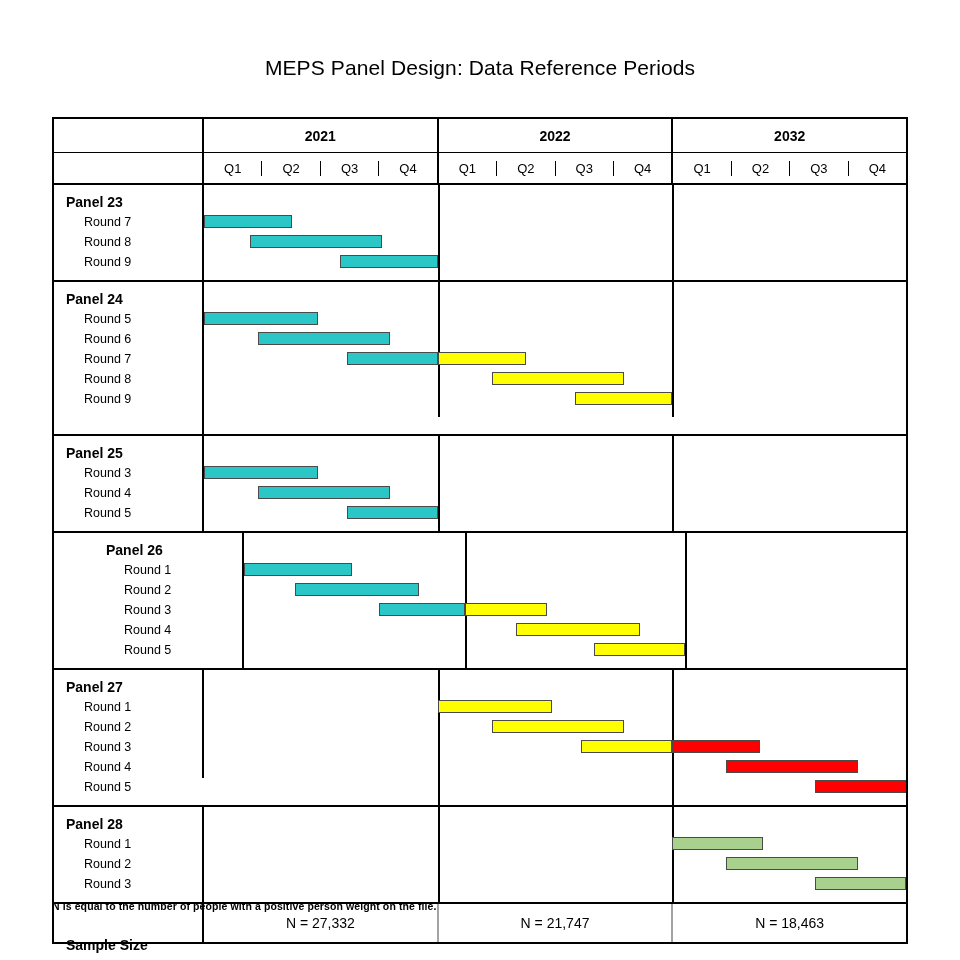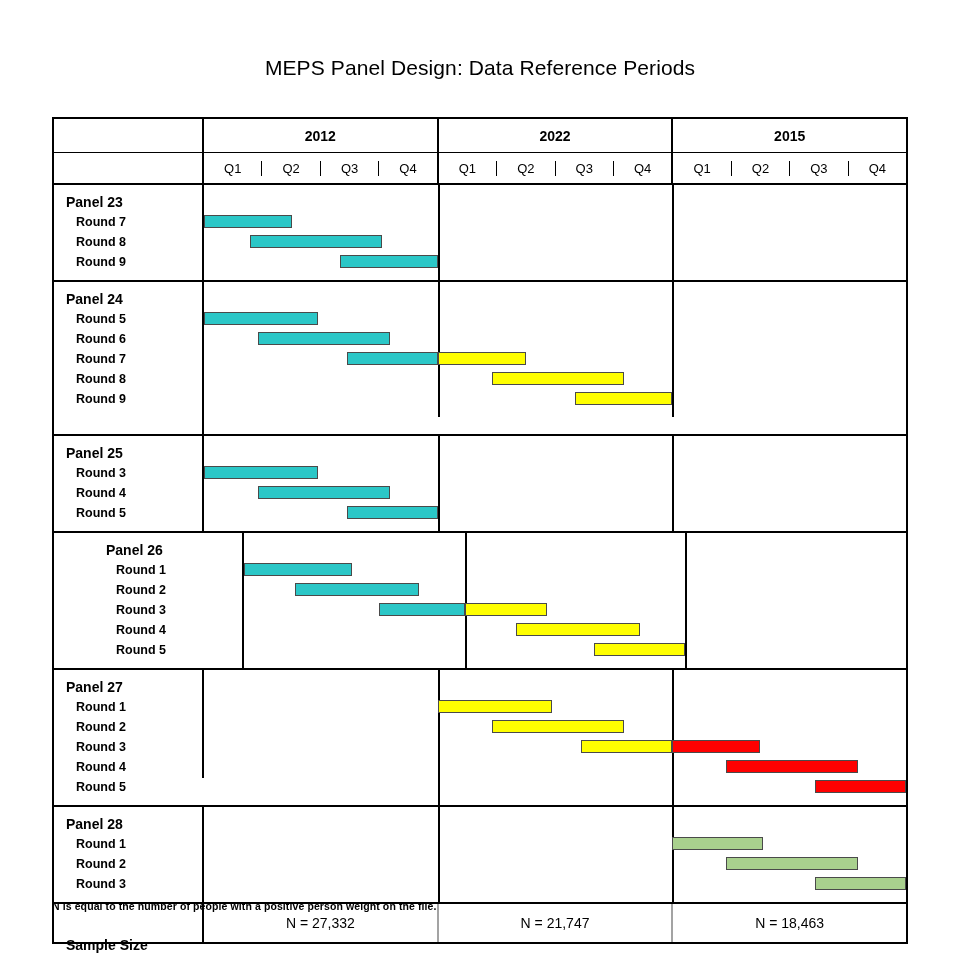--- a/index.html
+++ b/index.html
@@ -110,24 +110,23 @@
   }
   .panel-name {
     font-size: 14px;
     font-weight: bold;
     padding-left: 12px;
     line-height: 20px;
     height: 20px;
   }
   .round-name {
     font-size: 12.5px;
-    padding-left: 22px;
+    padding-left: 30px;
     line-height: 20px;
     height: 20px;
-    font-weight: bold;
   }
 
   
   .panel-grid {
     position: relative;
   }
   .year-sep {
     position: absolute;
     top: 0;
     bottom: 0;
@@ -184,23 +183,23 @@
 </head>
 <body>
 
 <div id="page-title">MEPS Panel Design: Data Reference Periods</div>
 
 <div id="chart-table">
 
   <div class="row" id="header-years">
     <div class="label-cell"></div>
     <div class="grid-cell" style="display:flex">
-      <div class="year-cell">2012</div>
+      <div class="year-cell">2021</div>
       <div class="year-cell">2022</div>
-      <div class="year-cell">2015</div>
+      <div class="year-cell">2032</div>
     </div>
   </div>
 
   <div class="row" id="header-quarters">
     <div class="label-cell"></div>
     <div class="grid-cell" style="display:flex" id="quarter-groups">
         <div class="q-group">
           <div class="q-cell">Q1</div>
           <div class="q-cell">Q2</div>
           <div class="q-cell">Q3</div>

